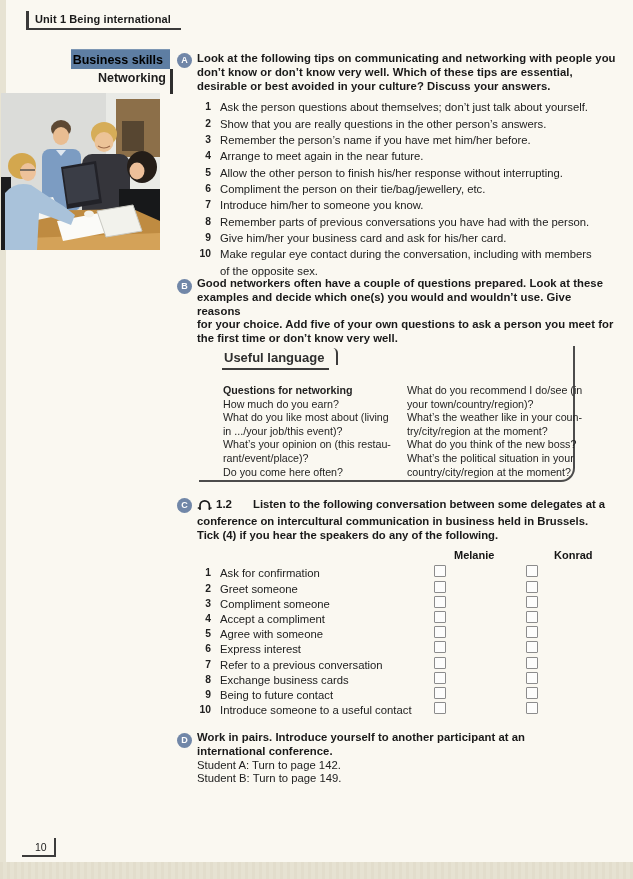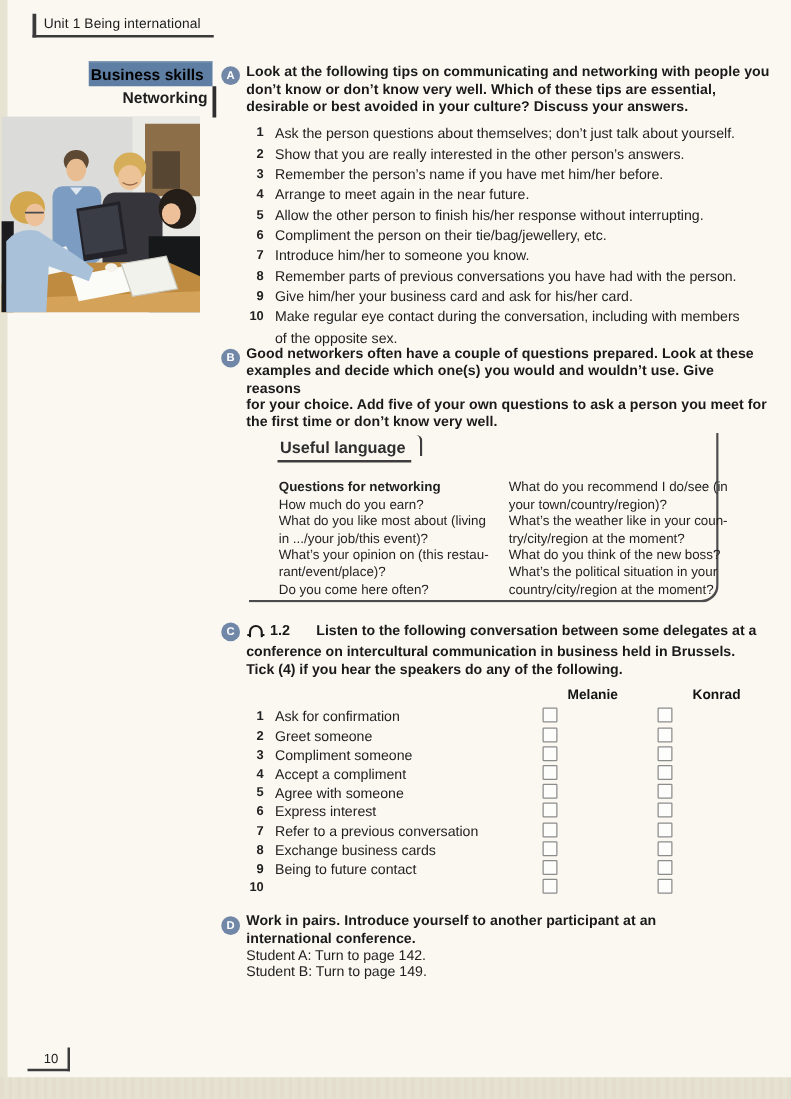--- a/index.html
+++ b/index.html
@@ -15,21 +15,21 @@
     position:absolute;left:6px;top:0;width:627px;height:862px;
     background:#faf8f1;
   }
   .bottom-strip{
     position:absolute;left:0;top:862px;width:633px;height:17px;
     background:repeating-linear-gradient(90deg,#e2ddcc 0 3px,#e6e2d2 3px 7px);
   }
   
   .unit-header{
     position:absolute;left:26px;top:11px;
-    font-size:11px;font-weight:normal;color:#1c1c1c;
+    font-size:11px;font-weight:bold;color:#1c1c1c;
     border-left:3px solid #3a3a3a;border-bottom:2px solid #3a3a3a;
     padding:2px 10px 3px 6px;letter-spacing:.1px;
   }
   
   .biz-box{
     position:absolute;left:71px;top:49px;width:99px;height:20px;
     background:#5e7ea3;color:#000000;font-weight:bold;font-size:12.5px;
     text-align:right;padding:3px 7px 0 0;box-sizing:border-box;
     border-top:1px solid #7d97b4;
   }
@@ -163,21 +163,21 @@
     <div class="intro">Look at the following tips on communicating and networking with people you
 don’t know or don’t know very well. Which of these tips are essential,
 desirable or best avoided in your culture? Discuss your answers.</div>
     <div class="num-list">
       <div class="num-row">
           <span class="n">1</span>
           <span class="t">Ask the person questions about themselves; don’t just talk about yourself.</span>
         </div>
       <div class="num-row">
           <span class="n">2</span>
-          <span class="t">Show that you are really interested in the other person’s answers.</span>
+          <span class="t">Show that you are really questions in the other person’s answers.</span>
         </div>
       <div class="num-row">
           <span class="n">3</span>
           <span class="t">Remember the person’s name if you have met him/her before.</span>
         </div>
       <div class="num-row">
           <span class="n">4</span>
           <span class="t">Arrange to meet again in the near future.</span>
         </div>
       <div class="num-row">
@@ -306,20 +306,21 @@
           <span class="cbx k"></span>
         </div>
       <div class="c-row">
           <span class="n">9</span>
           <span class="t">Being to future contact</span>
           <span class="cbx m"></span>
           <span class="cbx k"></span>
         </div>
       <div class="c-row">
           <span class="n">10</span>
+          <span class="t">Introduce someone to a useful contact</span>
           <span class="cbx m"></span>
           <span class="cbx k"></span>
         </div>
     </div>
   </div>
 
   <span class="letter" id="letter-d">D</span>
   <div class="block" id="block-d">
     <div class="intro">Work in pairs. Introduce yourself to another participant at an
 international conference.</div>

